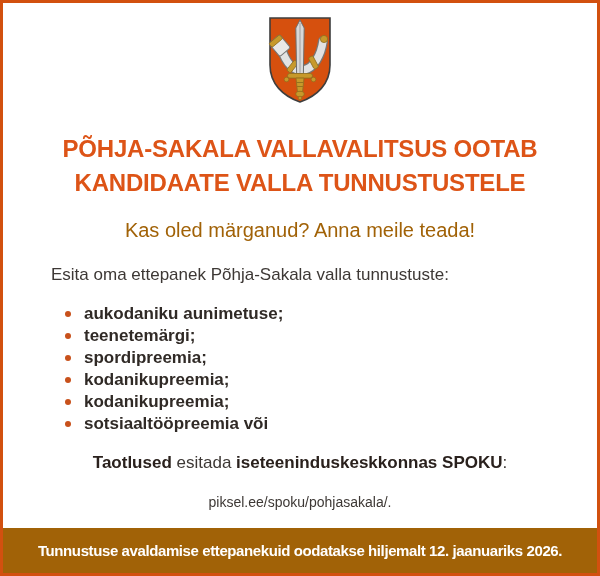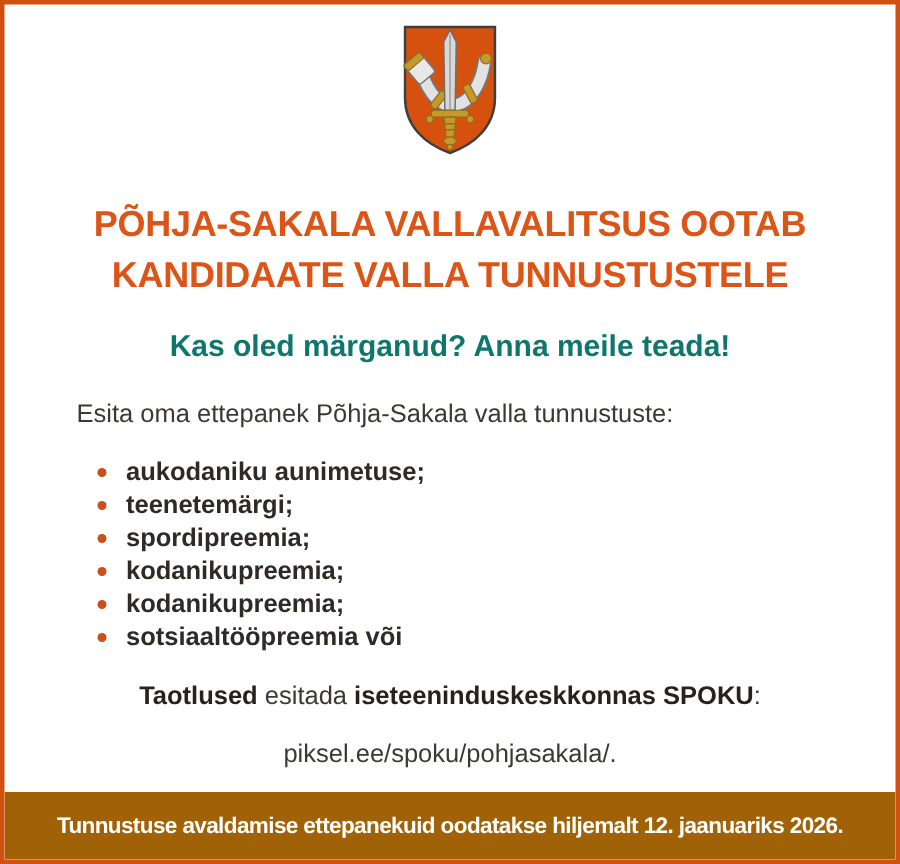--- a/index.html
+++ b/index.html
@@ -23,24 +23,24 @@
     font-size: 24px;
     line-height: 34px;
     letter-spacing: -0.2px;
     color: #DD5417;
   }
   .headline span { display: block; }
 
   .subhead {
     margin: 17px 8px 0;
     text-align: center;
-    font-weight: 700;
+    font-weight: 400;
     font-size: 20px;
     line-height: 26px;
-    color: #0f766e;
+    color: #a16207;
   }
 
   .intro {
     margin: 21px 20px 17px 48px;
     text-align: left;
     font-size: 17px;
     line-height: 22px;
     color: #3D3835;
   }
 
@@ -73,21 +73,21 @@
     text-align: center;
     font-size: 17px;
     line-height: 22px;
     color: #3D3835;
   }
   .apply-line .b { font-weight: 700; color: #2A211D; }
 
   .url-line {
     margin-top: 16px;
     text-align: center;
-    font-size: 17px;
+    font-size: 14px;
     line-height: 22px;
     color: #3D3835;
   }
 
   .footer {
     position: absolute;
     left: 0;
     right: 0;
     bottom: 0;
     height: 45px;

